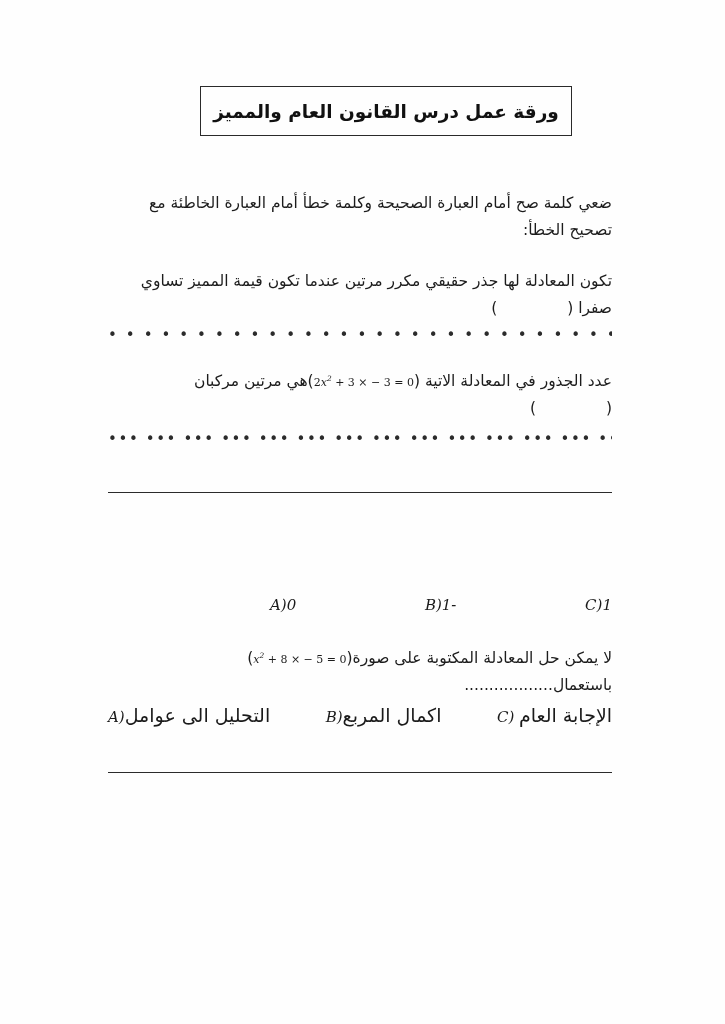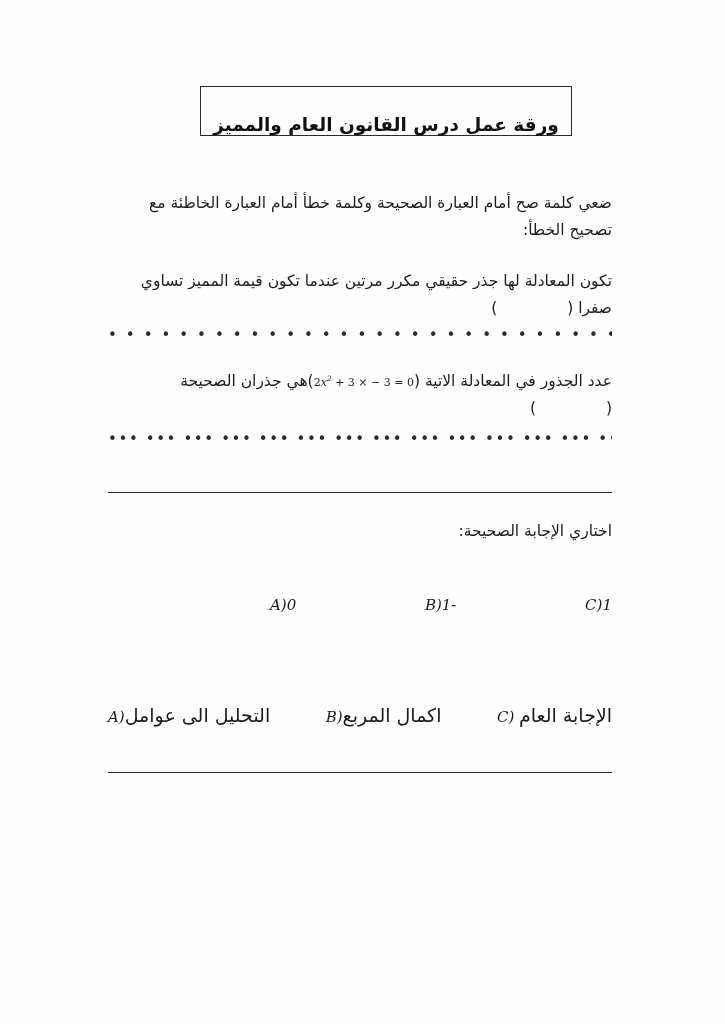--- a/index.html
+++ b/index.html
@@ -26,21 +26,21 @@
   
   .title-box {
     position: absolute;
     left: 200px;
     top: 86px;
     width: 372px;
     height: 50px;
     border: 1.6px solid #2a2a2a;
     box-sizing: border-box;
     display: flex;
-    align-items: flex-end;
+    align-items: center;
     justify-content: center;
   }
   .title-text {
     font-family: "DejaVu Sans", "Liberation Sans", sans-serif;
     font-size: 18.5px;
     font-weight: 600;
     color: #111;
     letter-spacing: 0px;
     direction: rtl;
     white-space: nowrap;
@@ -203,41 +203,45 @@
     <span class="tf-answer">
       <span>(</span>
       <span class="paren-gap"></span>
       <span>)</span>
     </span>
   </div>
 
   <div class="dots dots-1">• • • • • • • • • • • • • • • • • • • • • • • • • • • • • • • • • • • • • • • • • • • • • • • • • • • • • • • • • • • • • • •</div>
 
   <div class="block q-tf-2">
-    <span>عدد الجذور في المعادلة الاتية (</span><span class="math"><span>2</span><i>x</i><sup>2</sup><span> + 3 × − 3 = 0</span></span><span>)هي جذران الصحيحة</span>
+    <span>عدد الجذور في المعادلة الاتية (</span><span class="math"><span>2</span><i>x</i><sup>2</sup><span> + 3 × − 3 = 0</span></span><span>)هي مرتين مركبان</span>
     <span class="tf-answer">
       <span>(</span>
       <span class="paren-gap"></span>
       <span>)</span>
     </span>
   </div>
 
   <div class="dots dots-2">••• ••• ••• ••• ••• ••• ••• ••• ••• ••• ••• ••• ••• ••• ••• ••• ••• ••• ••• ••• ••• ••• ••• ••• •••</div>
 
   <div class="hr hr-top"></div>
 
-  <div class="block mcq-heading">اختاري الإجابة الصحيحة:</div>
 
 
   <div class="options-row options-1">
     <span class="opt"><span>1</span>(<span>C</span></span>
     <span class="opt"><span>-1</span>(<span>B</span></span>
     <span class="opt"><span>0</span>(<span>A</span></span>
   </div>
 
+  <div class="block q-mcq-2">
+    <span>لا يمكن حل المعادلة المكتوبة على صورة(</span><span class="math"><i>x</i><sup>2</sup><span> + 8 × − 5 = 0</span></span><span>)</span>
+    <br>
+    <span>باستعمال</span><span class="sub-dots">..................</span>
+  </div>
 
   <div class="options-row options-2">
     <span class="opt"><span class="opt-ar"> الإجابة العام</span> (<span>C</span></span>
     <span class="opt"><span class="opt-ar">اكمال المربع</span>(<span>B</span></span>
     <span class="opt"><span class="opt-ar">التحليل الى عوامل</span>(<span>A</span></span>
   </div>
 
   <div class="hr hr-bottom"></div>
 
 </div>

